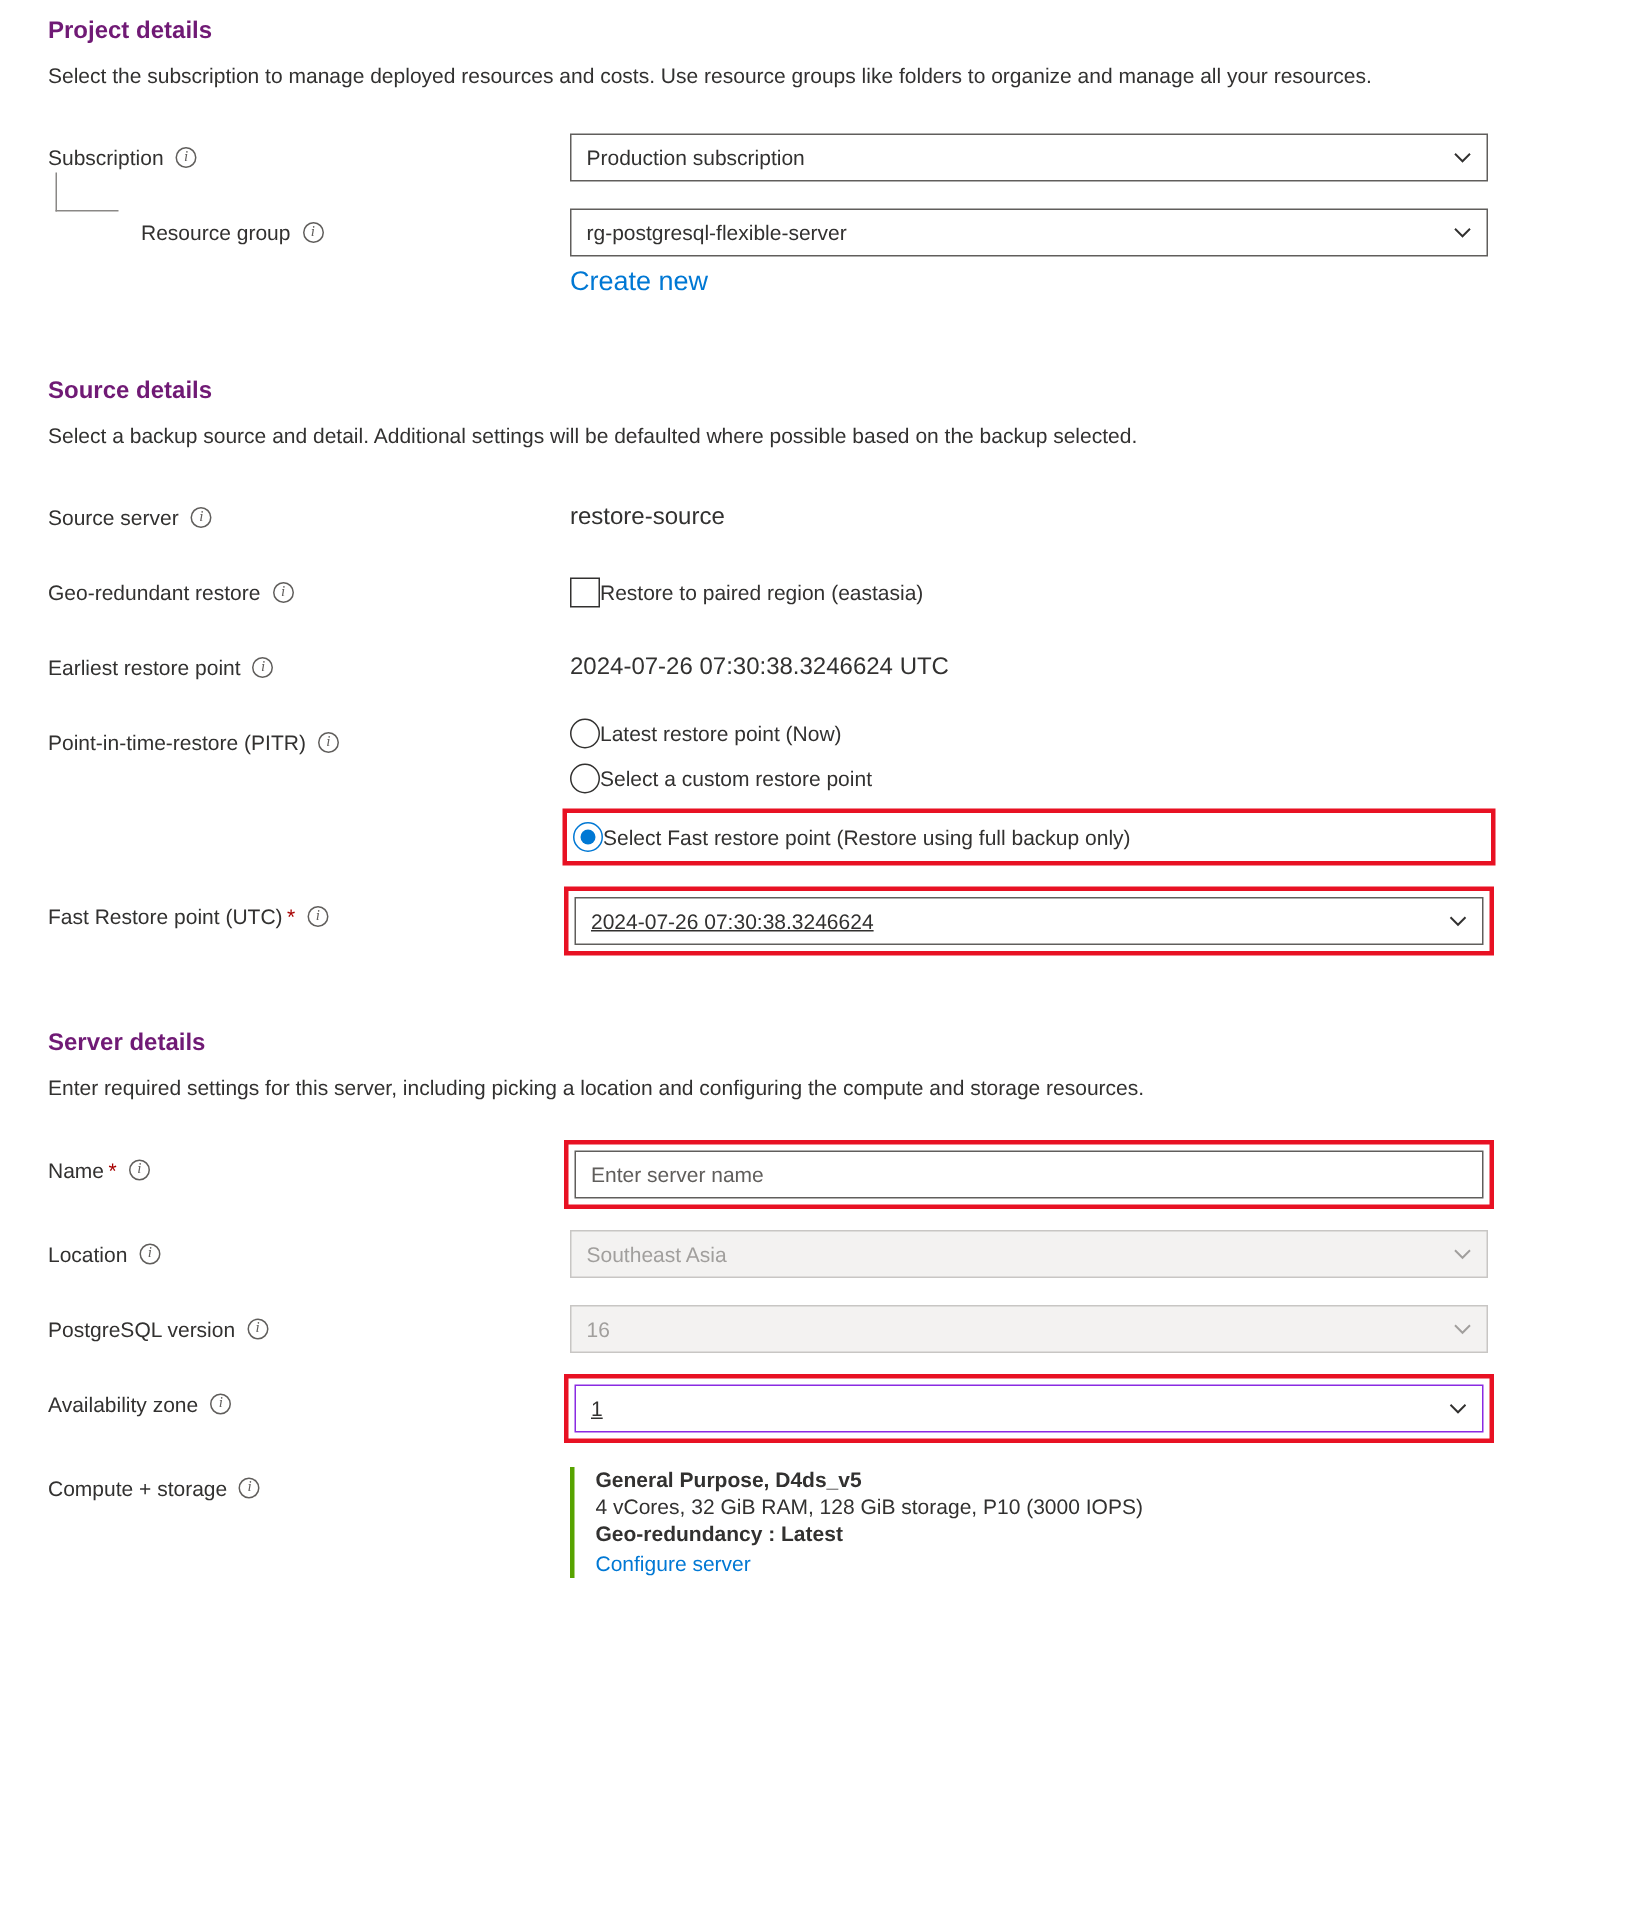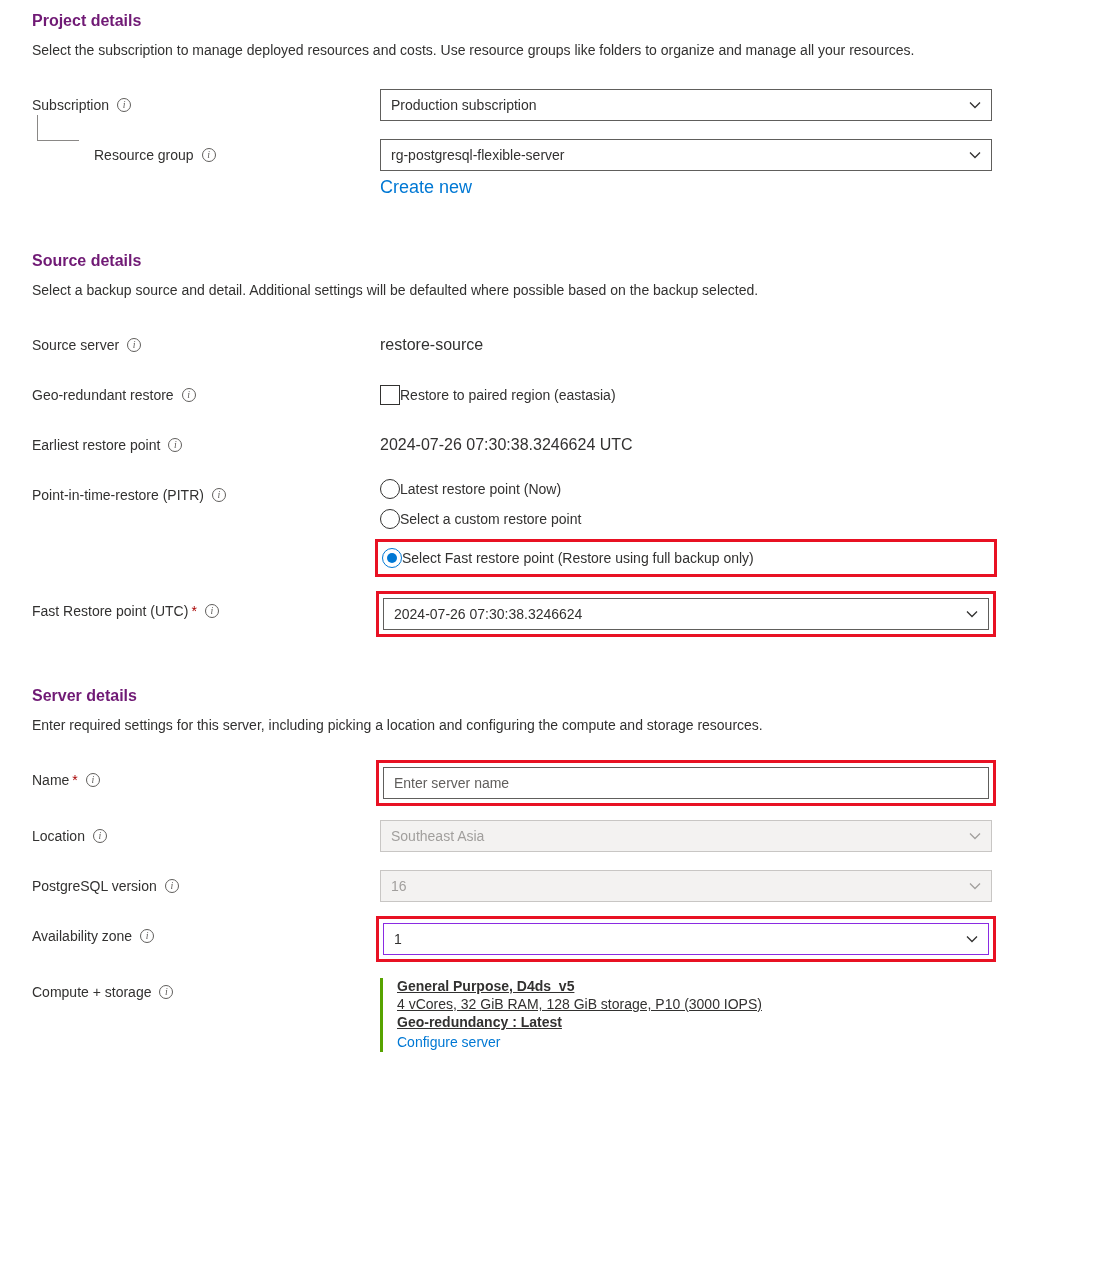--- a/index.html
+++ b/index.html
@@ -157,35 +157,35 @@
   .hl-red {
     border: 3px solid #e81123;
     padding: 2px;
     margin-left: -5px;
     margin-right: -5px;
   }
   .hl-red-input {
     border: 3px solid #e81123;
     padding: 4px;
     margin: -4px;
+    text-decoration: underline;
   }
   .text-input {
     width:100%;
     height:32px;
     border:1px solid #605e5c;
     padding:0 10px;
     font-size:14px;
     font-family:inherit;
     color:#323130;
   }
   .text-input::placeholder { color:#605e5c; }
   .compute-block {
     border-left: 3px solid #57a300;
     padding-left: 14px;
-    text-decoration: underline;
   }
   .compute-block .line { margin: 2px 0; font-size:14px; }
   .compute-block .bold { font-weight:600; }
   .section-gap { height: 36px; }
 </style>
 </head>
 <body>
 
 <h3 class="section-heading">Project details</h3>
 <p class="section-desc">Select the subscription to manage deployed resources and costs. Use resource groups like folders to organize and manage all your resources.</p>

